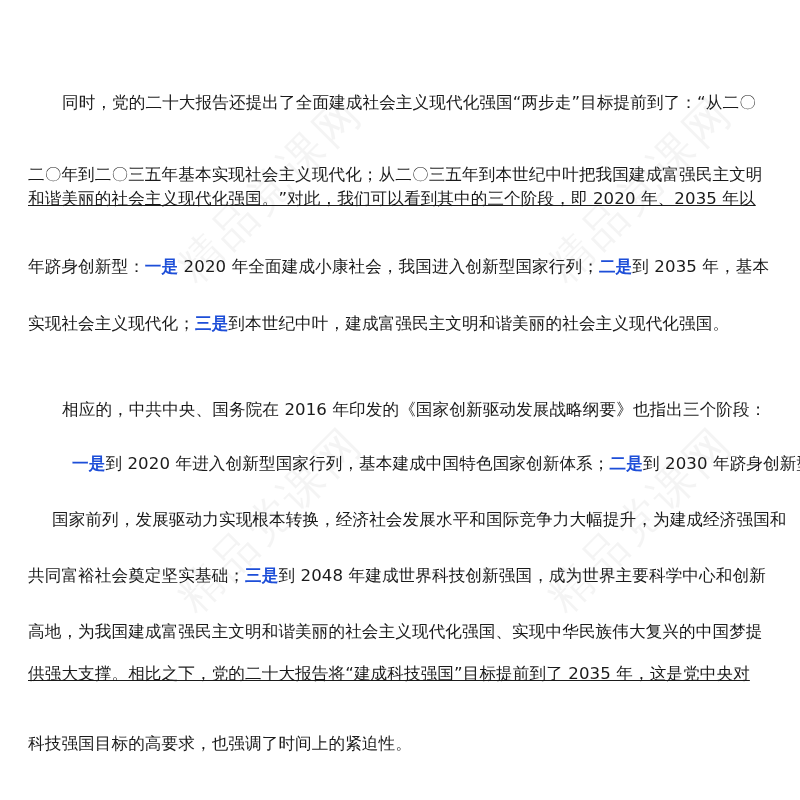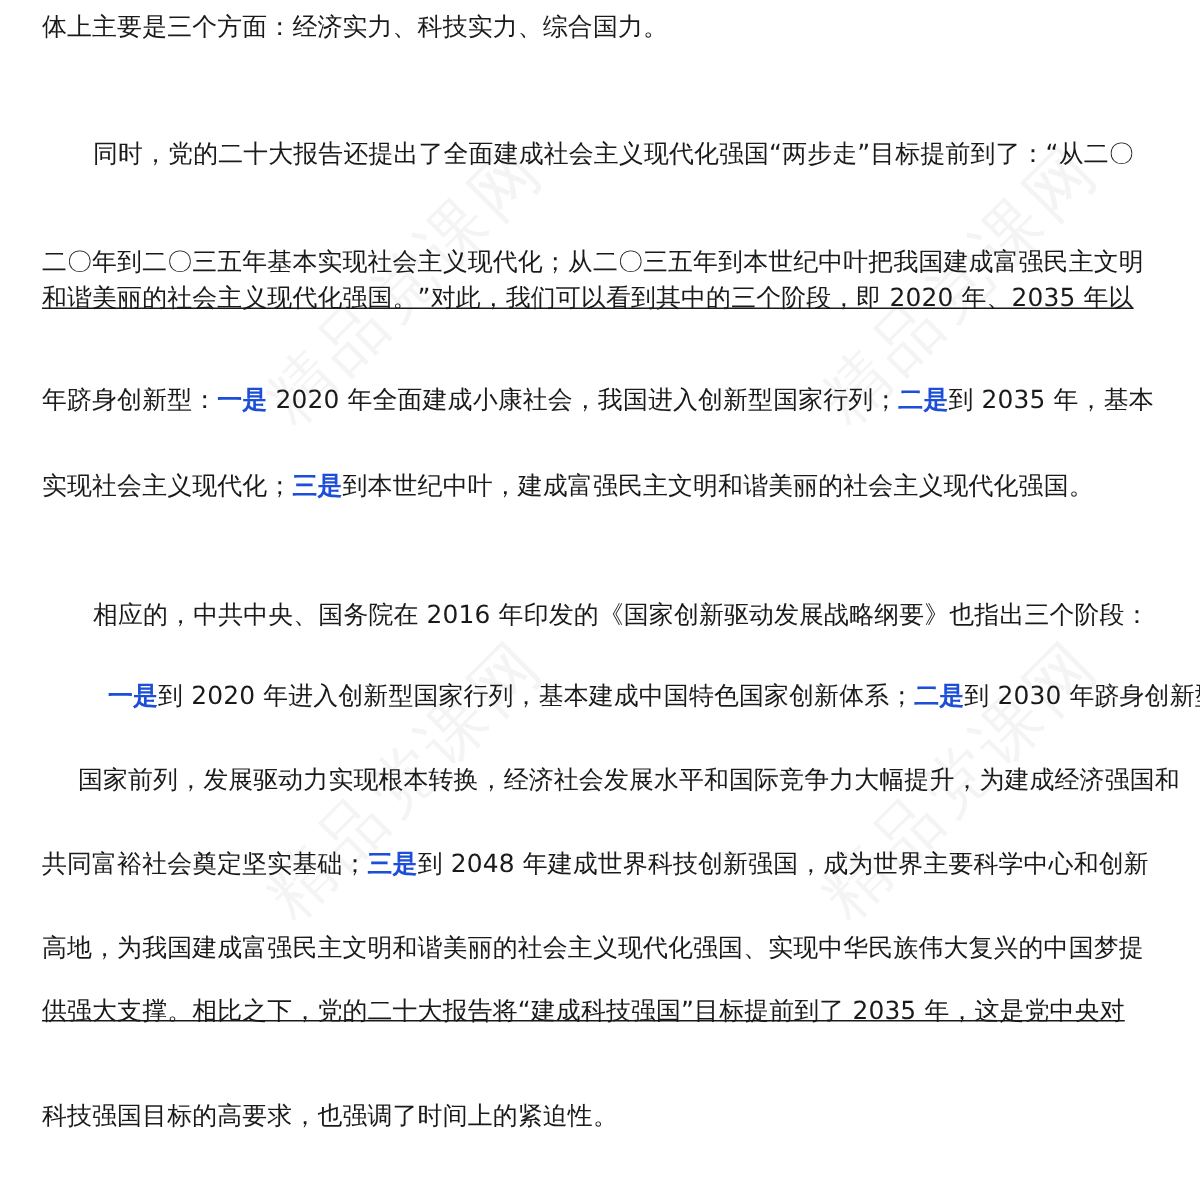--- a/index.html
+++ b/index.html
@@ -25,23 +25,20 @@
 </head>
 <body>
 
 <div class="page">
 
   <div class="watermark" style="left:150px; top:160px;">精品党课网</div>
   <div class="watermark" style="left:520px; top:160px;">精品党课网</div>
   <div class="watermark" style="left:150px; top:490px;">精品党课网</div>
   <div class="watermark" style="left:520px; top:490px;">精品党课网</div>
 
-  <div class="line" style="top:6px;">
-    <span>体上主要是三个方面：经济实力、科技实力、综合国力。</span>
-  </div>
 
   <div class="line indent" style="top:91px;">
     <span>同时，党的二十大报告还提出了全面建成社会主义现代化强国“两步走”目标提前到了：“从二〇</span>
   </div>
   <div class="line" style="top:147px;margin-top:16px;">
     <span>二〇年到二〇三五年基本实现社会主义现代化；从二〇三五年到本世纪中叶把我国建成富强民主文明</span>
   </div>
   <div class="line" style="top:187px;text-decoration:underline;">
     <span>和谐美丽的社会主义现代化强国。”对此，我们可以看到其中的三个阶段，即 2020 年、2035 年以</span>
   </div>

